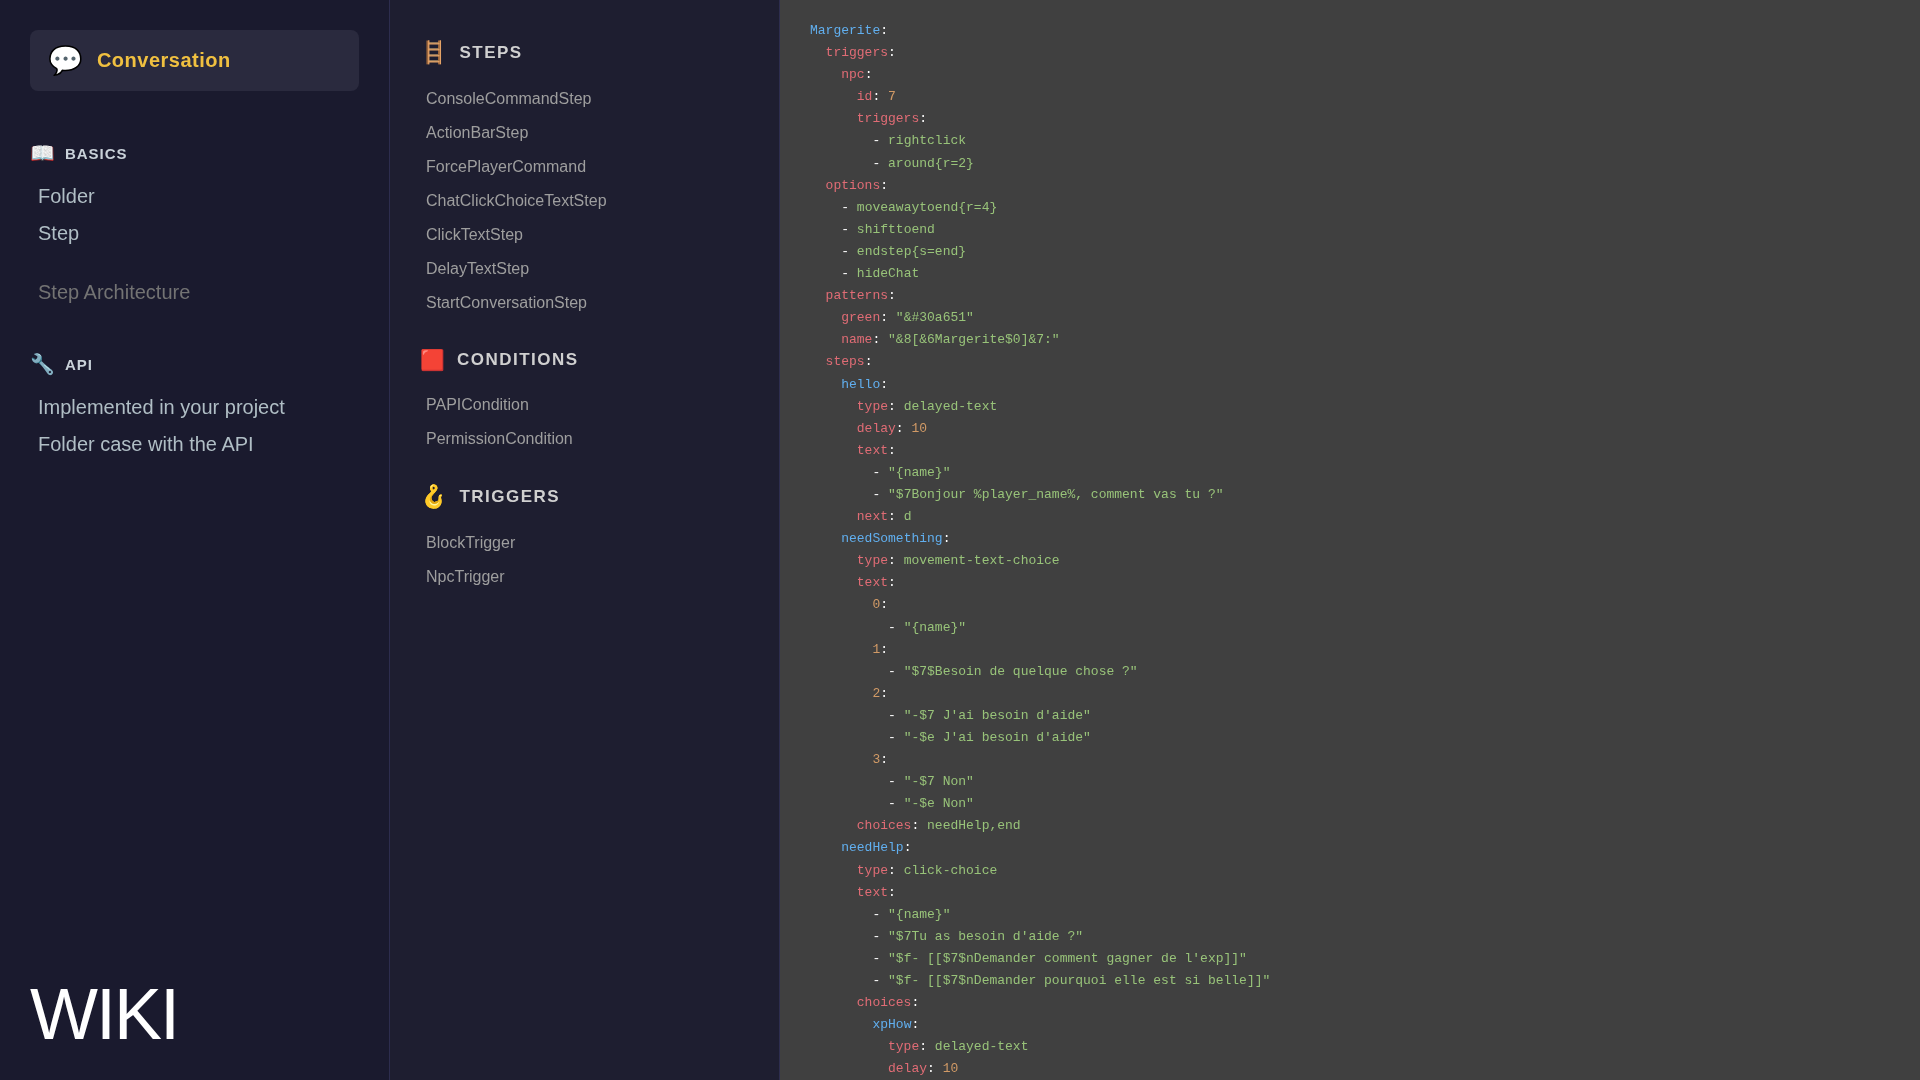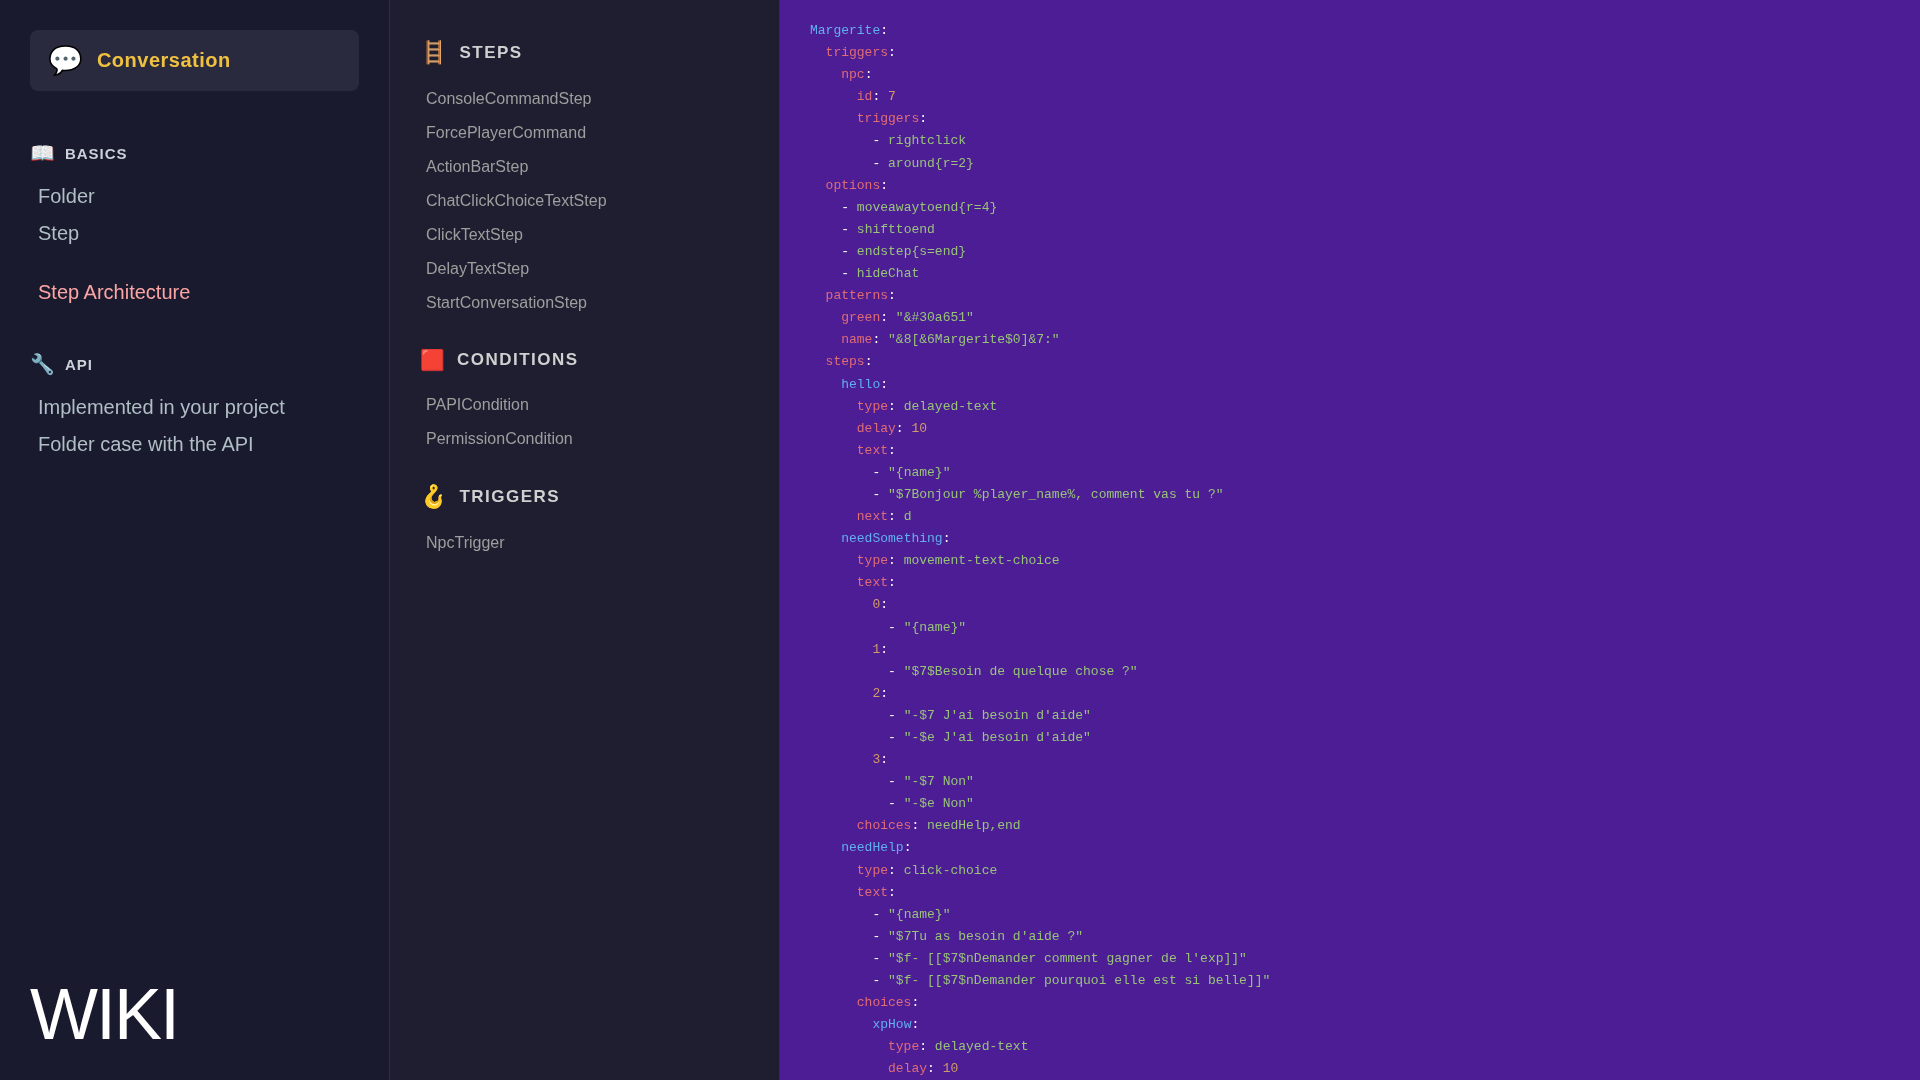--- a/index.html
+++ b/index.html
@@ -69,21 +69,21 @@
     .nav-item {
       padding: 6px 0 6px 8px;
       font-size: 20px;
       color: #b0bec5;
       cursor: pointer;
       border-radius: 4px;
       margin-bottom: 2px;
     }
 
     .nav-item.active {
-      color: #fca5a5;
+      color: #737373;
       margin-top: 24px;
     }
 
     .basics-section { margin-bottom: 30px; }
     .api-section { margin-bottom: 30px; }
 
     .wiki-logo {
       margin-top: auto;
       padding-top: 20px;
     }
@@ -147,21 +147,21 @@
       font-size: 16px;
       color: #9e9e9e;
       cursor: pointer;
       margin-bottom: 4px;
       border-radius: 4px;
     }
 
     
     .code-panel {
       flex: 1;
-      background-color: #4c1d95;
+      background-color: #404040;
       padding: 20px 30px;
       overflow-y: auto;
       font-family: 'Consolas', 'Courier New', monospace;
       font-size: 13px;
       line-height: 1.7;
     }
 
     .code-content {
       white-space: pre;
       color: #abb2bf;
@@ -214,42 +214,43 @@
 </div>
 
 <div class="middle-content">
 
   <div class="steps-section">
     <div class="mid-section-header">
       <span class="mid-section-icon ladder-icon">🪜</span>
       <span class="mid-section-title">STEPS</span>
     </div>
     <div class="mid-nav-item">ConsoleCommandStep</div>
+    <div class="mid-nav-item">ActionBarStep</div>
     <div class="mid-nav-item">ForcePlayerCommand</div>
-    <div class="mid-nav-item">ActionBarStep</div>
     <div class="mid-nav-item">ChatClickChoiceTextStep</div>
     <div class="mid-nav-item">ClickTextStep</div>
     <div class="mid-nav-item">DelayTextStep</div>
     <div class="mid-nav-item">StartConversationStep</div>
   </div>
 
   <div class="conditions-section">
     <div class="mid-section-header">
       <span class="mid-section-icon red-icon">🟥</span>
       <span class="mid-section-title">CONDITIONS</span>
     </div>
     <div class="mid-nav-item">PAPICondition</div>
     <div class="mid-nav-item">PermissionCondition</div>
   </div>
 
   <div class="triggers-section">
     <div class="mid-section-header">
       <span class="mid-section-icon hook-icon">🪝</span>
       <span class="mid-section-title">TRIGGERS</span>
     </div>
+    <div class="mid-nav-item">BlockTrigger</div>
     <div class="mid-nav-item">NpcTrigger</div>
   </div>
 
 </div>
 
 <div class="code-panel">
   <div class="code-content"><span class="kw-name">Margerite</span><span class="kw-white">:</span>
   <span class="kw-key">triggers</span><span class="kw-white">:</span>
     <span class="kw-key">npc</span><span class="kw-white">:</span>
       <span class="kw-key">id</span><span class="kw-white">: </span><span class="kw-num">7</span>

